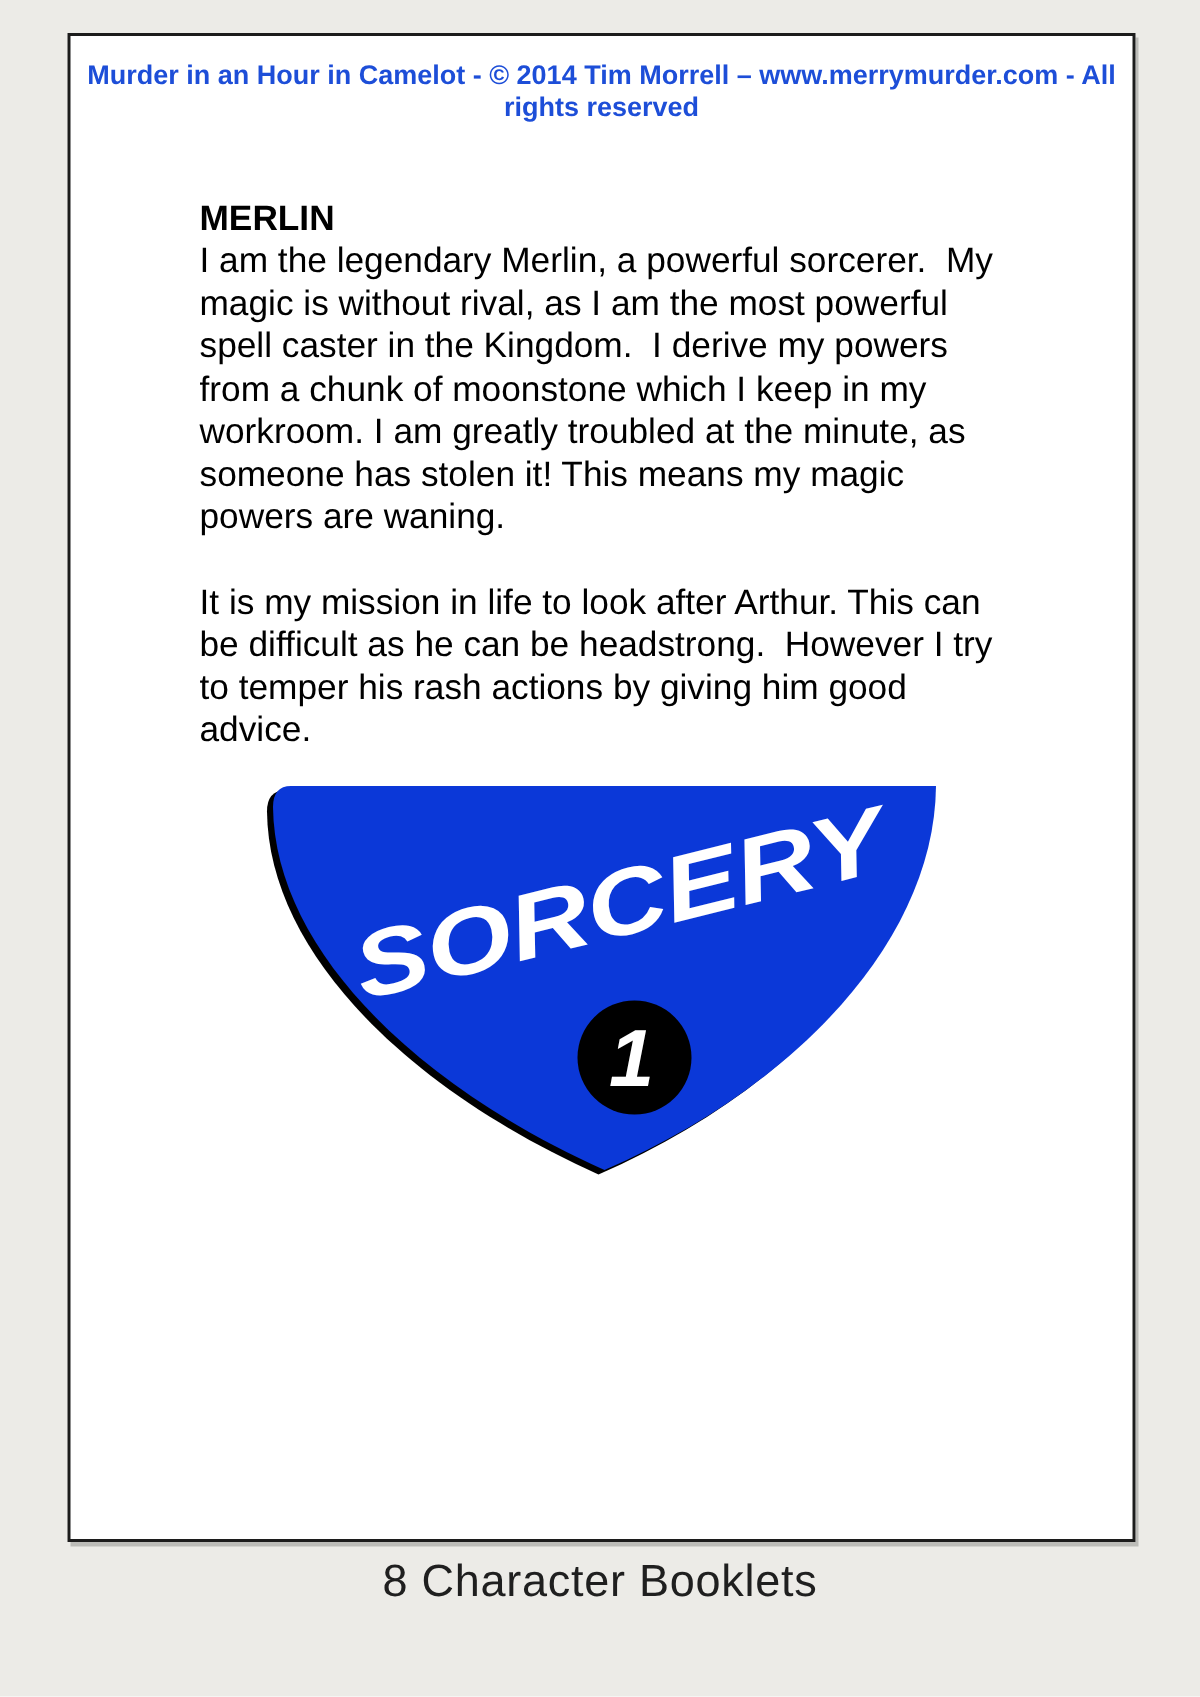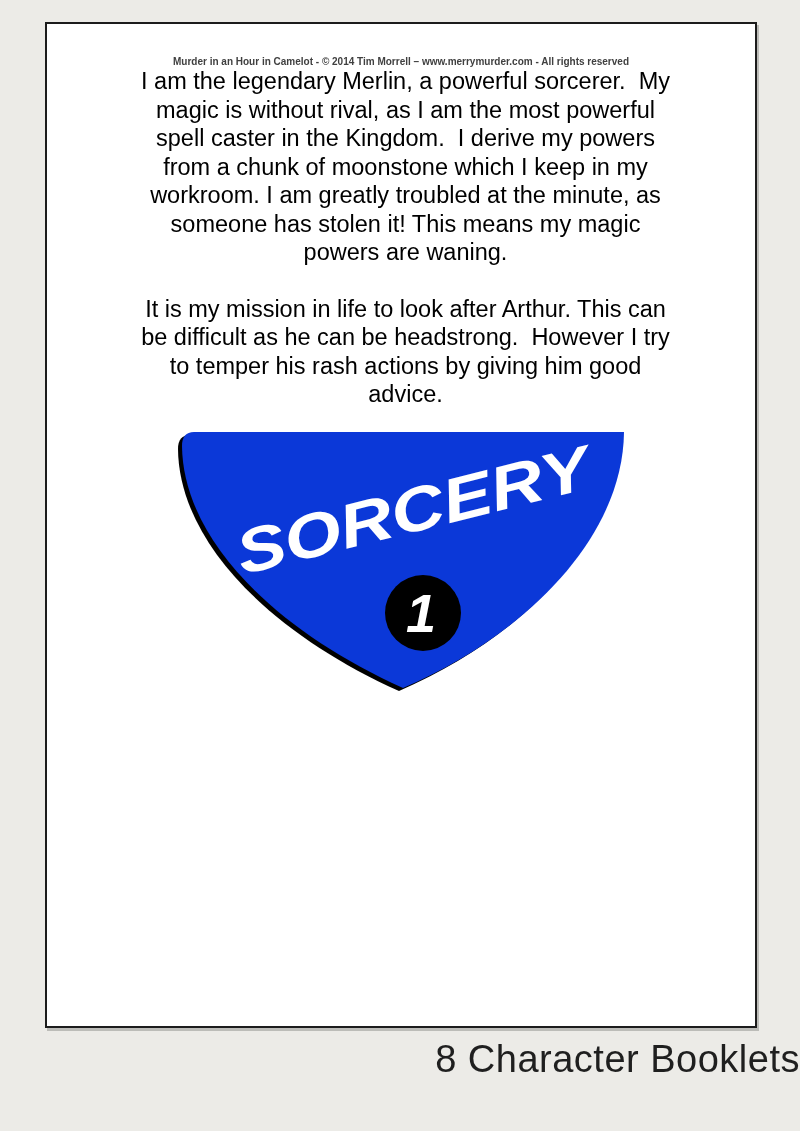--- a/index.html
+++ b/index.html
@@ -13,25 +13,25 @@
   }
   .page {
     position: absolute;
     left: 45px; top: 22px;
     width: 712px; height: 1006px;
     background: #ffffff;
     border: 2px solid #1c1c1c;
     box-shadow: 2px 3px 0 rgba(0,0,0,0.20);
   }
   .copyright-header {
-    margin-top: 32px;
+    margin-top: 16px;
     text-align: center;
-    font-size: 10px;
+    font-size: 18px;
     font-weight: bold;
-    color: #404040;
+    color: #1d4ed8;
     letter-spacing: 0px;
   }
   .content {
     margin-left: 86px;
     width: 545px;
     color: #000;
   }
   .char-title {
     font-size: 23.5px;
     font-weight: bold;
@@ -42,21 +42,20 @@
     font-size: 23.5px;
     font-weight: bold;
     line-height: 27px;
     margin: 27px 0 29px 0;
   }
   .body-para {
     font-size: 23.5px;
     line-height: 28.5px;
     margin: 0 0 28px 0;
     white-space: pre-wrap;
-    text-align: center;
   }
   .body-para.last { margin-bottom: 12px; }
   .shield-wrap {
     margin-left: 43px;
     margin-top: 19px;
     width: 452px;
     height: 264px;
   }
   .badge-word {
     font-family: "Liberation Sans", "DejaVu Sans", sans-serif;
@@ -67,35 +66,36 @@
   .badge-num {
     font-family: "Liberation Sans", "DejaVu Sans", sans-serif;
     font-weight: bold;
     font-style: italic;
     font-size: 54px;
   }
   .image-caption {
     position: absolute;
     left: 0; right: 0;
     top: 1038px;
-    text-align: right;
-    font-size: 38px;
+    text-align: center;
+    font-size: 30px;
     color: #1f1f1f;
     letter-spacing: 0.5px;
   }
 </style>
 </head>
 <body>
 
 <div class="page">
 
   <div class="copyright-header">Murder in an Hour in Camelot - © 2014 Tim Morrell – www.merrymurder.com - All rights reserved</div>
 
   <div class="content">
 
+    <div class="char-title">MERLIN</div>
 
 
     <p class="body-para">I am the legendary Merlin, a powerful sorcerer.  My magic is without rival, as I am the most powerful spell caster in the Kingdom.  I derive my powers from a chunk of moonstone which I keep in my workroom. I am greatly troubled at the minute, as someone has stolen it! This means my magic powers are waning.</p>
 
     <p class="body-para last">It is my mission in life to look after Arthur. This can be difficult as he can be headstrong.  However I try to temper his rash actions by giving him good advice.</p>
 
     <div class="shield-wrap">
       <svg width="452" height="264" viewBox="0 0 452 264">
 
         <path d="M 18 4 H 448 C 447 108 352 206 227 260 C 100 203 7 112 6 18 Q 6 4 18 4 Z" transform="translate(-4,3)" fill="#000000"></path>

